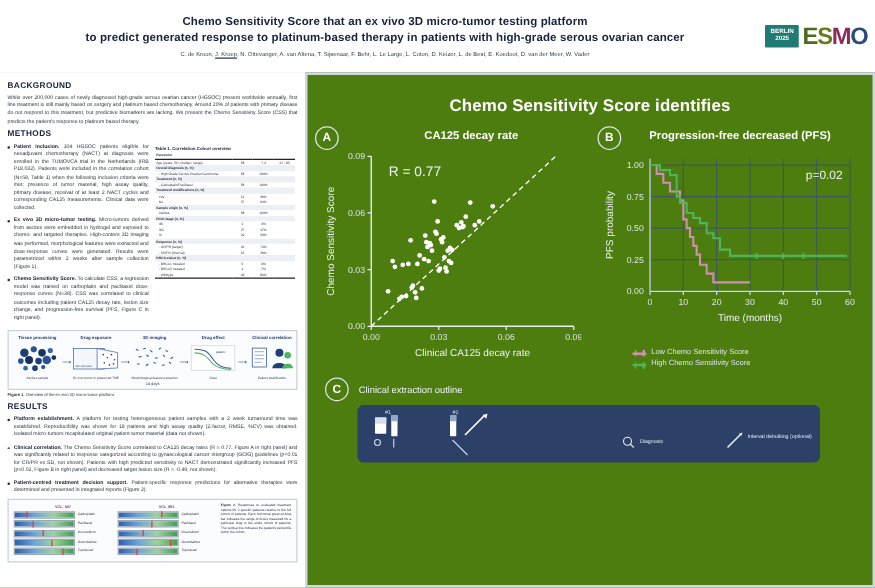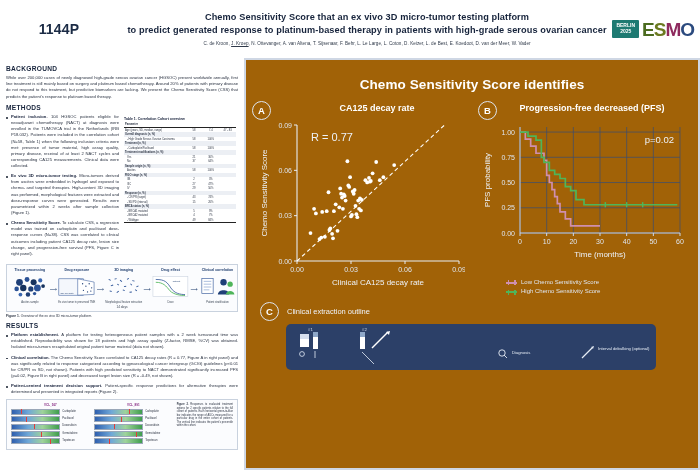--- a/index.html
+++ b/index.html
@@ -111,21 +111,21 @@
     border:0.4px solid #9aa7b8;
   }
   .drug-mark{position:absolute;top:-0.5px;width:0.8px;height:5px;background:#e23b3b;}
   .drug-name{font-size:2.7px;color:#2b3342;margin-left:2px;line-height:1;}
   .fig2-cap{width:30%;font-size:2.6px;color:#2b3342;line-height:1.35;text-align:justify;}
   .fig2-cap b{font-weight:bold;}
 
   
   .right-panel{
     position:absolute;left:244px;top:58px;width:456px;height:412px;
-    background:#a16207;
+    background:#4d7c0f;
     border:2px solid #cfd7e4;box-sizing:border-box;
   }
   .rp-title{
     color:#ffffff;text-align:center;font-weight:bold;font-size:13.5px;
     line-height:1.32;padding:16px 14px 0 14px;letter-spacing:.1px;
   }
   .panels{position:relative;margin-top:9px;display:flex;}
   .panel{position:relative;width:50%;}
   .circ-label{
     position:absolute;width:17px;height:17px;border:1.3px solid #dfe5ee;border-radius:50%;
@@ -162,21 +162,20 @@
   .hash{position:absolute;color:#cfd9e8;font-size:4.4px;}
   .pc-lbl{position:absolute;color:#e6ecf5;font-size:4.2px;line-height:1.2;}
 </style>
 </head>
 <body>
 
 <div class="poster">
 
   <div class="hdr-top-strip"></div>
   <div class="header">
-    <div class="abstract-no">1144P</div>
     <div class="hdr-center">
       <div class="hdr-title">
         <div>Chemo Sensitivity Score that an ex vivo 3D micro-tumor testing platform</div>
         <div>to predict generated response to platinum-based therapy in patients with high-grade serous ovarian cancer</div>
       </div>
       <div class="hdr-authors">
         <span>C. de Kroon, </span><u>J. Kroep</u><span>, N. Ottevanger, A. van Altena, T. Sijsenaar, F. Behr, L. Le Large, L. Coton, D. Keizer, L. de Best, E. Koedoot, D. van der Meer, W. Vader</span>
       </div>
     </div>
     <div class="esmo-logo">

